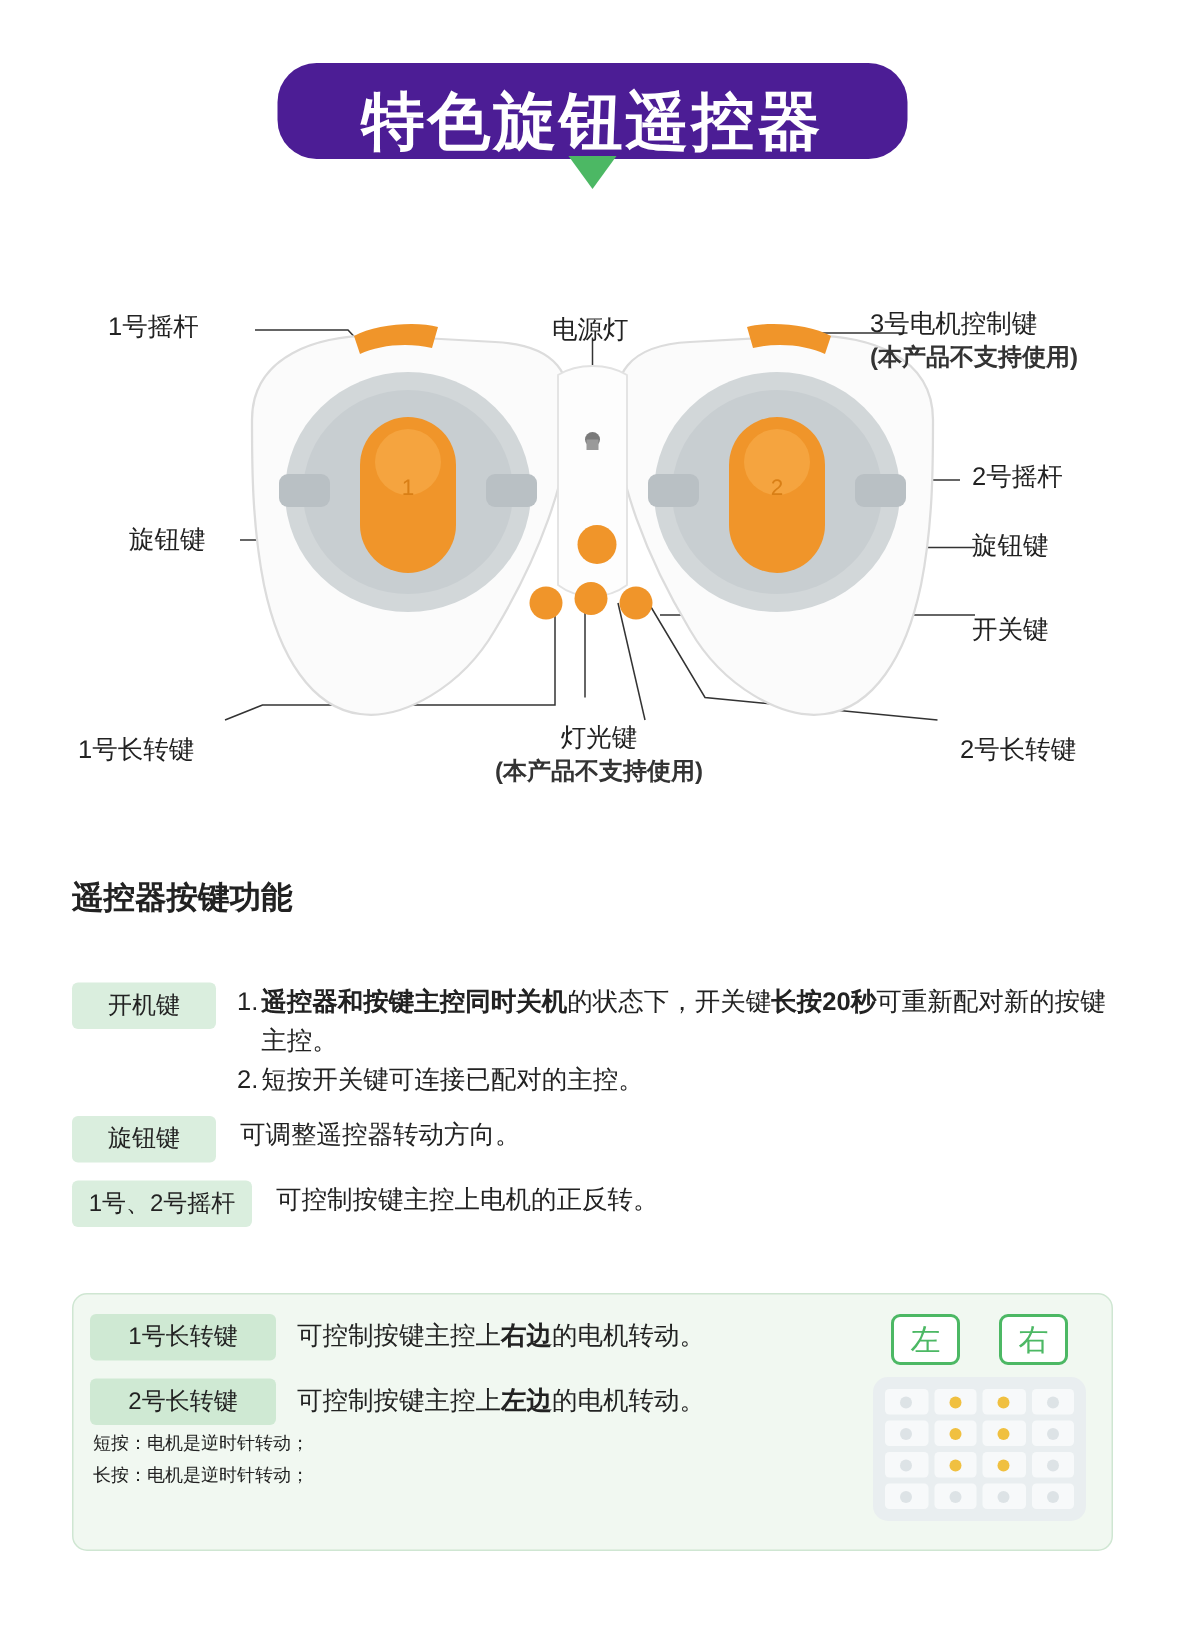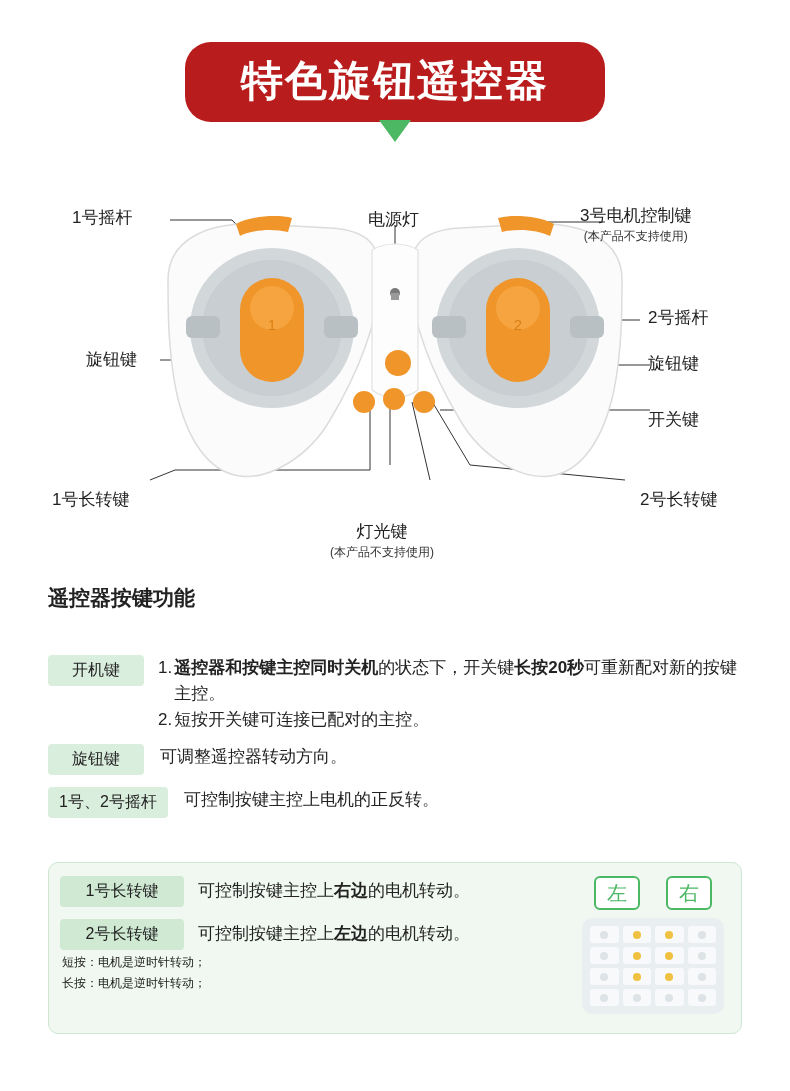--- a/index.html
+++ b/index.html
@@ -19,23 +19,23 @@
   
   .banner-wrap {
     position: absolute;
     top: 42px;
     left: 0;
     width: 790px;
     text-align: center;
   }
   .banner {
     display: inline-block;
-    background: #b91c1c;
+    background: #4c1d95;
     border-radius: 26px;
-    padding: 16px 56px 18px 56px;
+    padding: 16px 56px 2px 56px;
     position: relative;
   }
   .banner-text {
     font-size: 42px;
     font-weight: bold;
     color: #ffffff;
     letter-spacing: 2px;
     line-height: 1.1;
   }
   .banner-tail {
@@ -62,24 +62,25 @@
     display: block;
   }
   .dlabel {
     position: absolute;
     font-size: 17px;
     color: #222;
     white-space: nowrap;
   }
   .dlabel .sub {
     display: block;
-    font-size: 12px;
+    font-size: 16px;
     color: #333;
     text-align: center;
     margin-top: 1px;
+    font-weight: bold;
   }
 
   
   .section-title {
     position: absolute;
     top: 584px;
     left: 48px;
     font-size: 21px;
     font-weight: bold;
     color: #222;
@@ -298,21 +299,21 @@
   <div class="dlabel" style="left:580px; top:24px;">
     <span>3号电机控制键</span>
     <span class="sub">(本产品不支持使用)</span>
   </div>
   <div class="dlabel" style="left:648px; top:126px;"><span>2号摇杆</span></div>
   <div class="dlabel" style="left:86px; top:168px;"><span>旋钮键</span></div>
   <div class="dlabel" style="left:648px; top:172px;"><span>旋钮键</span></div>
   <div class="dlabel" style="left:648px; top:228px;"><span>开关键</span></div>
   <div class="dlabel" style="left:52px; top:308px;"><span>1号长转键</span></div>
   <div class="dlabel" style="left:640px; top:308px;"><span>2号长转键</span></div>
-  <div class="dlabel" style="left:330px; top:300px; text-align:center;margin-top:40px;">
+  <div class="dlabel" style="left:330px; top:300px; text-align:center;">
     <span>灯光键</span>
     <span class="sub">(本产品不支持使用)</span>
   </div>
 </div>
 
 <div class="section-title">遥控器按键功能</div>
 
 <div class="rows" id="func-rows">
     <div class="row">
       <div class="tag">开机键</div>

